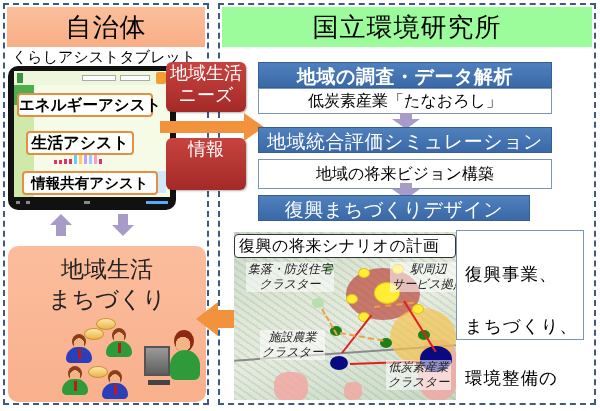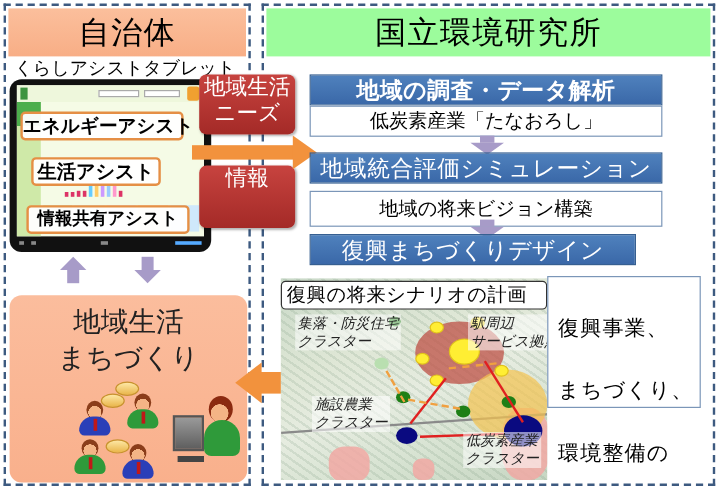--- a/index.html
+++ b/index.html
@@ -95,21 +95,21 @@
 
   
   #map { left: 234px; top: 232px; width: 222px; height: 168px; overflow: hidden;
          background: linear-gradient(160deg, #c9d9c8 0%, #dfe7d6 35%, #e6ece0 55%, #d4e1cf 80%, #c7d6c3 100%); }
   .map-hatch { position: absolute; inset: 0;
                background: repeating-linear-gradient(35deg, rgba(120,150,125,0.18) 0 2px, transparent 2px 6px); }
   .pink-zone { position: absolute; background: #f1a8a3; border-radius: 40%; opacity: 0.85; }
   #map-title { position: absolute; left: 234px; top: 234px; width: 222px; height: 24px; background: #fff; border: 1px solid #333;
                border-radius: 4px; font-size: 16px; line-height: 22px; padding-left: 4px; letter-spacing: 0.5px; }
   .map-label { position: absolute; font-style: italic; font-size: 12px; line-height: 15px; color: #222;
-               background: rgba(255,255,255,0.55); padding: 0 2px; }
+               background: rgba(255,255,255,0.55); padding: 0 2px; text-align: center; }
   .dot { position: absolute; border-radius: 50%; }
   .y { background: #ffee33; border: 1px solid #e0c21a; }
   .g { background: #1e7f16; }
   .b { background: #0a0a80; }
   .lg { background: #b9dfb0; }
   .arrow-line { position: absolute; height: 2px; background: #e02020; transform-origin: 0 50%; }
   .dash-line { position: absolute; height: 0; border-top: 2px dashed #f0a040; transform-origin: 0 50%; }
 
   
   #policy-box { left: 456px; top: 230px; width: 128px; height: 110px; background: #fff; border: 1px solid #7b96b8;

